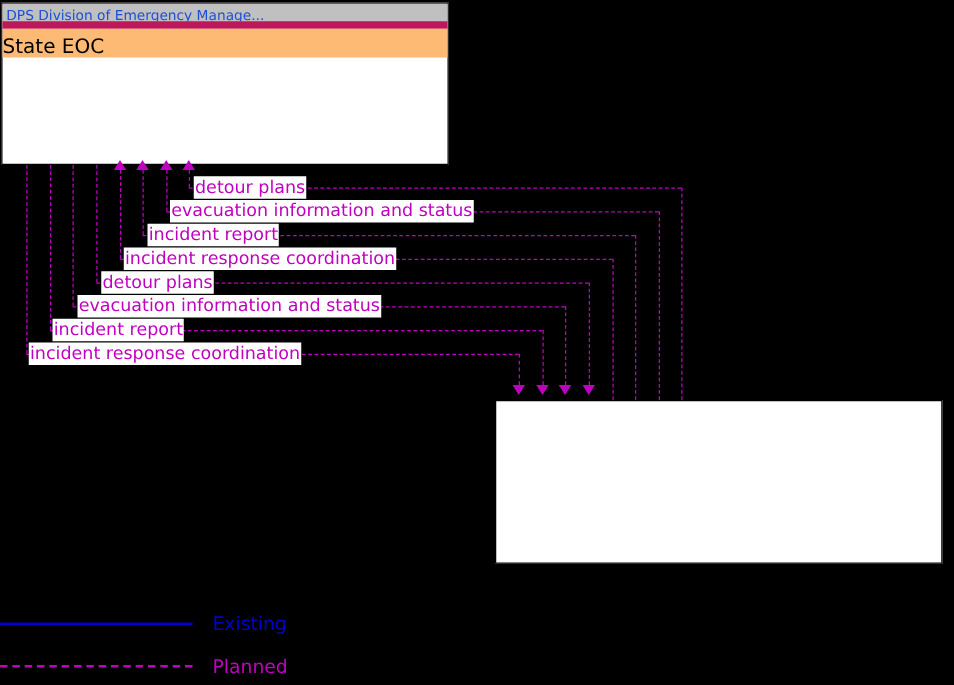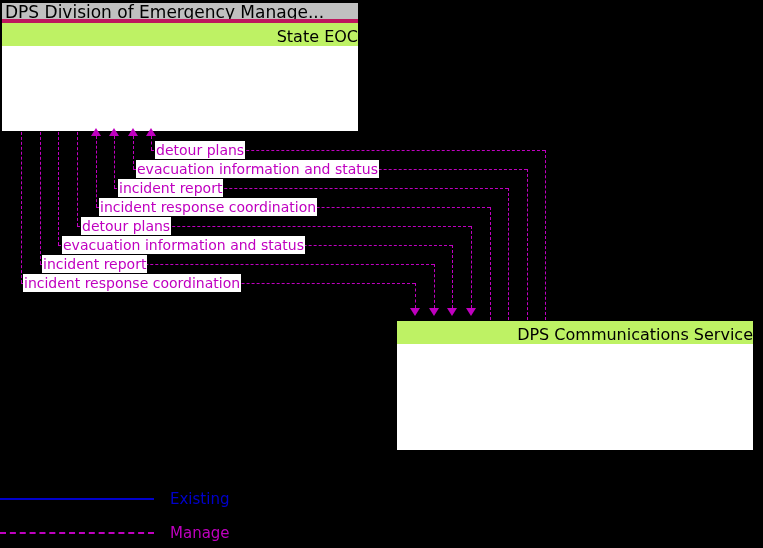--- a/index.html
+++ b/index.html
@@ -28,37 +28,37 @@
     position: absolute;
     box-sizing: border-box;
     border: 1px solid #000000;
     background: #ffffff;
   }
   .entity .ent-header {
     box-sizing: border-box;
     height: 20px;
     line-height: 19px;
     background: #c0c0c0;
-    border-bottom: 4px solid #be185d;
-    color: #000000;
-    font-size: 17px;
+    border-bottom: 6px solid #be185d;
+    color: #1d4ed8;
+    font-size: 11px;
     text-align: center;
     white-space: nowrap;
     overflow: hidden;
     padding: 0 3px;
   }
   .entity .ent-header.align-left {
     text-align: left;
   }
   .entity .ent-body {
     box-sizing: border-box;
-    background: #bef264;
+    background: #fdba74;
     color: #000000;
     font-size: 16px;
-    text-align: right;
+    text-align: left;
     padding-top: 4px;
     white-space: nowrap;
     overflow: hidden;
   }
 
   
   .hline {
     position: absolute;
     height: 0px;
     border-top: 1px dashed #c000c0;
@@ -135,21 +135,20 @@
 <body>
 
 <div id="stage">
 
   <div class="entity" id="ent-state-eoc" style="left:1px; top:2px; width:358px; height:130px;">
     <div class="ent-header align-left">DPS Division of Emergency Manage...</div>
     <div class="ent-body">State EOC</div>
   </div>
 
   <div class="entity" id="ent-dps" style="left:396px; top:320px; width:358px; height:131px;">
-    <div class="ent-body">DPS Communications Service</div>
   </div>
 
   <div class="vline" style="left:151px; top:136px; height:14px;"></div>
   <div class="arrow-up" style="left:146px; top:128px;"></div>
   <div class="hline" style="left:151px; top:150px; width:394px;"></div>
   <div class="vline" style="left:545px; top:150px; height:170px;"></div>
 
   <div class="vline" style="left:133px; top:136px; height:33px;"></div>
   <div class="arrow-up" style="left:128px; top:128px;"></div>
   <div class="hline" style="left:133px; top:169px; width:394px;"></div>
@@ -204,18 +203,18 @@
   <div id="legend">
 
     <div class="legend-row" style="top:4px; width:330px;">
       <div class="legend-line existing"></div>
       <div class="legend-text existing">Existing</div>
     </div>
 
 
     <div class="legend-row" style="top:38px; width:330px;">
       <div class="legend-line future"></div>
-      <div class="legend-text future">Manage</div>
+      <div class="legend-text future">Planned</div>
     </div>
 
   </div>
 
 </div>
 
 </body></html>

